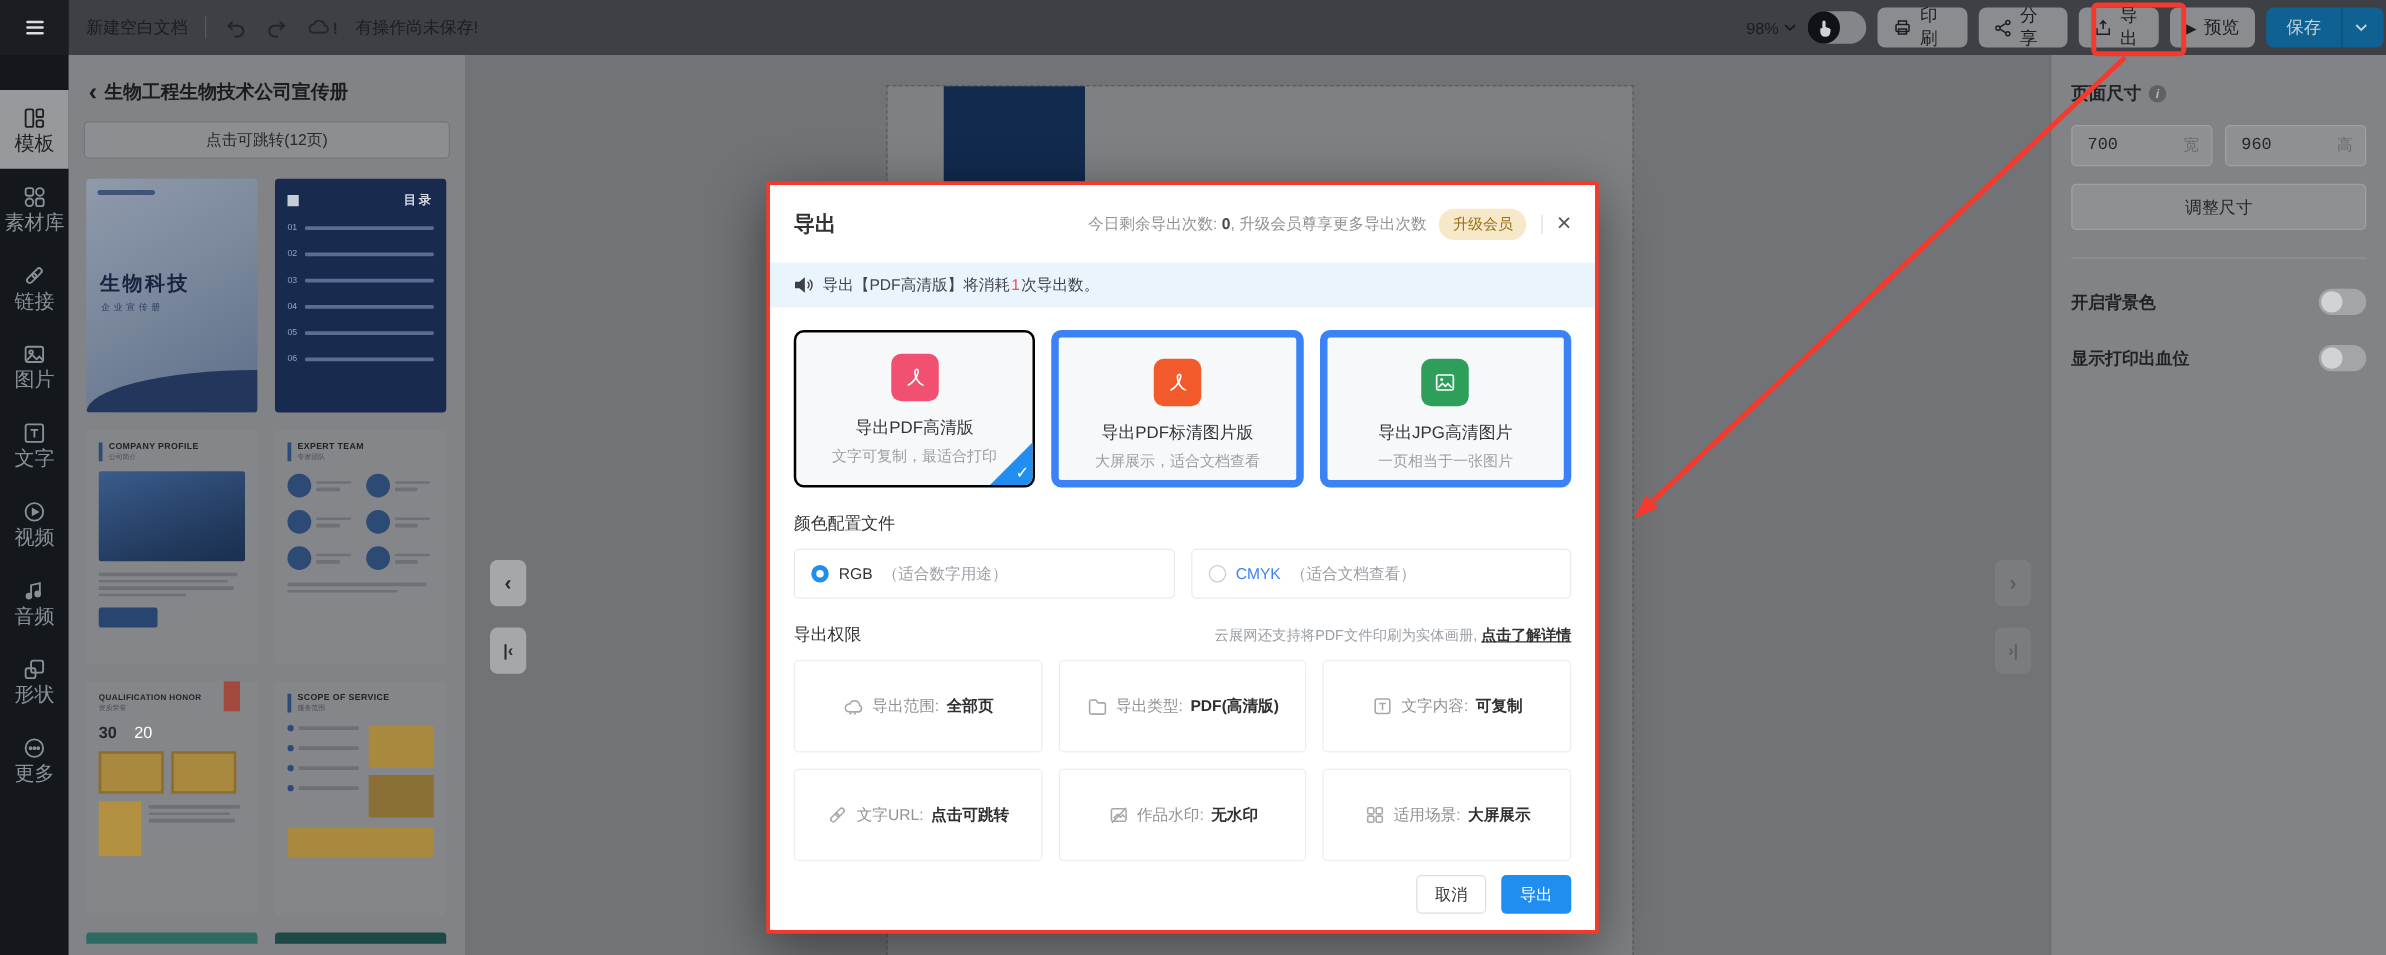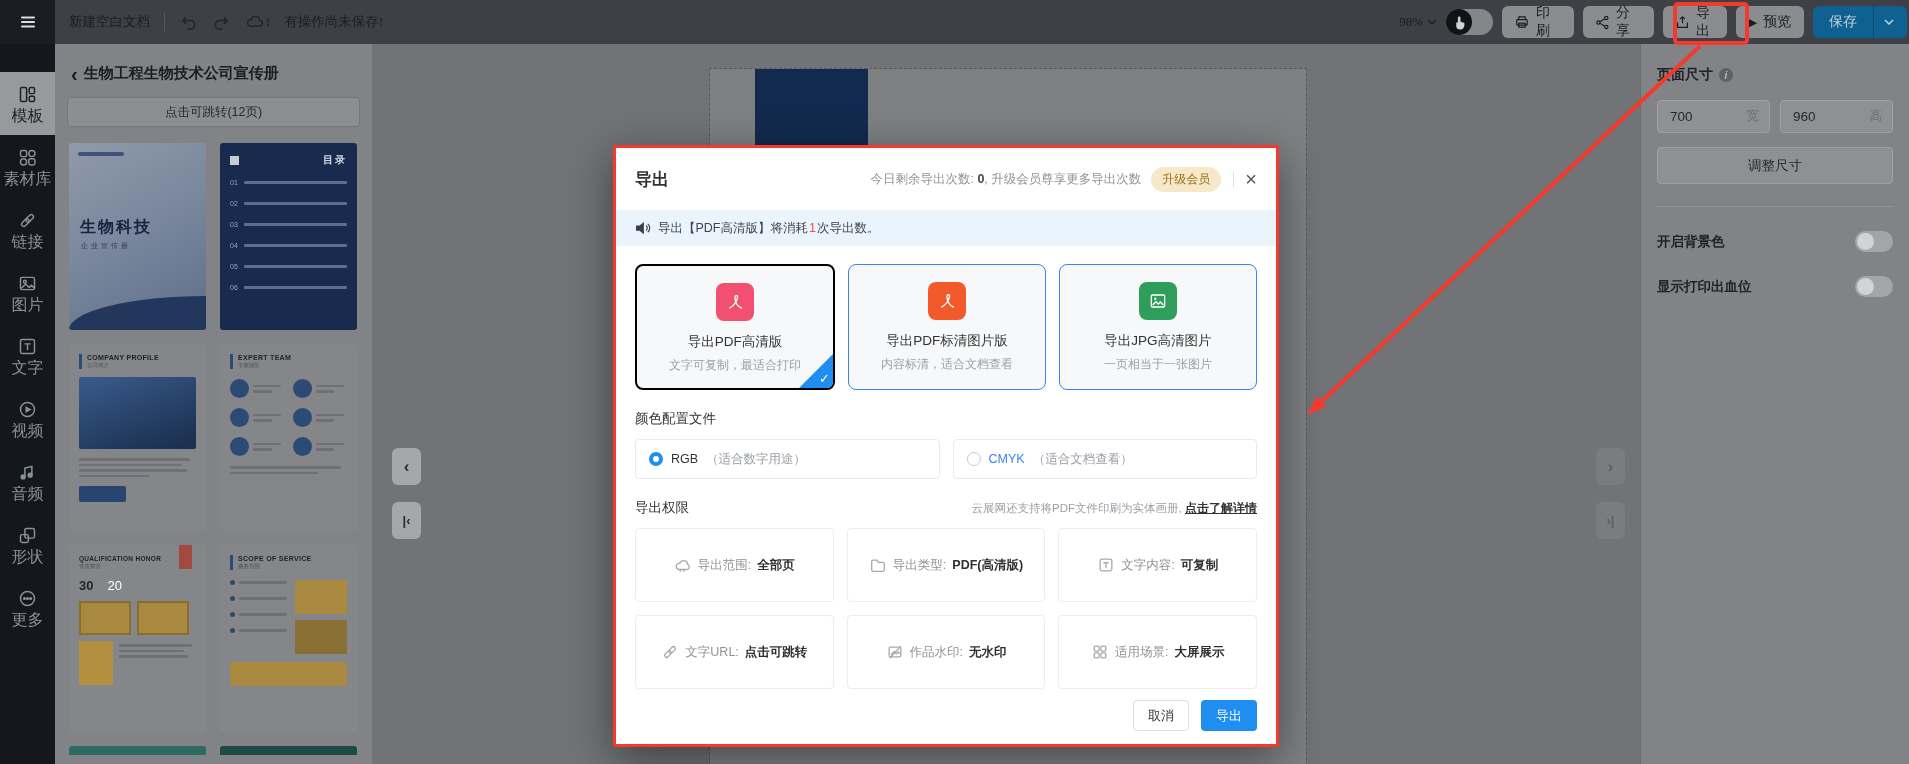--- a/index.html
+++ b/index.html
@@ -2,21 +2,21 @@
 <html><head>
 <meta charset="utf-8">
 <style>
   html,body{margin:0;padding:0;background:#555;}
   *{box-sizing:border-box;}
   #app{position:relative;width:1909px;height:764px;overflow:hidden;background:#717376;
        font-family:"Liberation Sans","DejaVu Sans",sans-serif;}
   svg{display:block;}
 
   
-  .topbar{position:absolute;left:0;top:0;width:1909px;height:44px;background:#3e4045;display:flex;align-items:center;z-index:10;font-family:Liberation Serif, serif;}
+  .topbar{position:absolute;left:0;top:0;width:1909px;height:44px;background:#3e4045;display:flex;align-items:center;z-index:10;}
   .tb-corner{width:55px;height:44px;background:#1a1d22;display:flex;align-items:center;justify-content:center;flex:0 0 auto;}
   .tb-left{display:flex;align-items:center;gap:14px;padding-left:14px;color:#1c1d20;}
   .tb-div{width:1px;height:18px;background:#56585c;}
   .tb-txt{font-size:13.5px;color:#1c1d20;white-space:nowrap;}
   .tb-iconbtn{color:#232528;display:flex;align-items:center;}
   .tb-right{position:absolute;right:2px;top:0;height:44px;display:flex;align-items:center;gap:9px;}
   .tb-zoom{display:flex;align-items:center;gap:4px;font-size:13px;color:#1c1d20;width:50px;justify-content:flex-end;}
   .tb-avatar{width:47px;height:26px;border-radius:13px;background:#85868a;display:flex;align-items:center;}
   .tb-avatar .circ{width:26px;height:26px;border-radius:50%;background:#101215;display:flex;align-items:center;justify-content:center;}
   .pill{height:32px;border-radius:6px;background:#8b8c8f;color:#1c1d20;display:flex;align-items:center;justify-content:center;gap:6px;font-size:14px;padding:0 12px;}
@@ -55,21 +55,21 @@
   .cv-btn.right{background:#7b7c7f;color:#5d5e62;}
 
   
   .rpanel{position:absolute;left:1640px;top:44px;width:269px;height:720px;background:#828386;border-left:1px solid #6b6c6f;
           z-index:5;padding:22px 16px 0 16px;color:#202226;}
   .rp-title{display:flex;align-items:center;gap:6px;font-size:14px;font-weight:bold;}
   .info-dot{width:14px;height:14px;border-radius:50%;background:#5f6165;color:#b9babd;font-size:10px;display:inline-flex;
             align-items:center;justify-content:center;font-style:italic;font-weight:bold;}
   .rp-inputs{display:flex;gap:10px;margin-top:16px;}
   .rp-input{width:113px;height:33px;background:#8f9093;border:1px solid #9ea0a3;border-radius:4px;display:flex;align-items:center;padding:0 10px;}
-  .rp-input input{flex:1;width:60px;border:none;background:transparent;font-size:13.5px;color:#26272a;outline:none;font-family:Liberation Sans, sans-serif;}
+  .rp-input input{flex:1;width:60px;border:none;background:transparent;font-size:13.5px;color:#26272a;outline:none;font-family:Liberation Mono, monospace;}
   .rp-input .unit{font-size:12.5px;color:#6b6c6f;}
   .rp-btn{margin-top:14px;height:37px;border:1px solid #9ea0a3;border-radius:4px;background:#8f9093;display:flex;align-items:center;
           justify-content:center;font-size:13.5px;color:#26272a;}
   .rp-div{height:1px;background:#939497;margin:22px 0 0 0;}
   .rp-row{display:flex;align-items:center;justify-content:space-between;margin-top:24px;font-size:13.5px;font-weight:bold;}
   .toggle{width:38px;height:21px;border-radius:11px;background:#a4a5a8;position:relative;}
   .toggle .knob{position:absolute;left:2px;top:2px;width:17px;height:17px;border-radius:50%;background:#d2d3d6;}
 
   
   .dialog{position:absolute;left:613px;top:145px;width:666px;height:602px;background:#fff;border:3px solid #f5392c;
@@ -78,21 +78,21 @@
   .dlg-title{font-size:17px;font-weight:bold;color:#333;}
   .dlg-right{margin-left:auto;display:flex;align-items:center;}
   .dlg-quota{font-size:12.5px;color:#8f9398;}
   .dlg-quota b{color:#45484d;font-weight:bold;}
   .badge{margin:0 10px;padding:4px 11px;border-radius:13px;background:#f6e8c8;color:#9a6e18;font-size:12px;white-space:nowrap;}
   .dlg-sep{width:1px;height:15px;background:#e0e0e0;margin:0 11px 0 2px;}
   .dlg-close{font-size:20px;color:#555;line-height:1;}
   .notice{height:36px;margin:0 -19px;background:#e9f4fd;display:flex;align-items:center;padding:0 19px;font-size:12.5px;color:#41454a;gap:7px;}
   .notice .num{color:#ff4a45;margin:0 1px;}
   .cards{display:flex;gap:13px;margin-top:18px;}
-  .card{flex:1;height:126px;background:#f7f8fa;border:1px solid #3b82f6;border-radius:8px;position:relative;
+  .card{flex:1;height:126px;background:#f7f8fa;border:6px solid #3b82f6;border-radius:8px;position:relative;
         display:flex;flex-direction:column;align-items:center;overflow:hidden;}
   .card.selected{border:2px solid #000000;}
   .card .cicon{width:38px;height:38px;border-radius:8px;margin-top:17px;display:flex;align-items:center;justify-content:center;}
   .card .ct{font-size:13.5px;color:#333;margin-top:12px;}
   .card .cd{font-size:12px;color:#9ba0a6;margin-top:6px;}
   .corner{position:absolute;right:-1px;bottom:-1px;width:0;height:0;border-left:36px solid transparent;border-bottom:36px solid #1f8ef0;}
   .corner-check{position:absolute;right:3px;bottom:2px;color:#fff;font-size:13px;font-weight:bold;}
   .sec-label{margin-top:20px;font-size:13.5px;color:#333;}
   .radios{display:flex;gap:13px;margin-top:11px;}
   .radio-box{flex:1;height:40px;border:1px solid #e9eaeb;border-radius:4px;display:flex;align-items:center;padding:0 13px;gap:8px;font-size:12.5px;}
@@ -543,21 +543,21 @@
         <div class="corner"></div>
         <div class="corner-check">✓</div>
       </div>
       <div class="card">
         <div class="cicon" style="background:#f25a2b;">
           <svg width="24" height="24" viewBox="0 0 36 36">
               <path d="M10 27 C 14.5 25, 20.5 18.5, 21.8 11.5 C 22.6 7.3, 17.8 7.2, 17.9 11.8 C 18 18.5, 22.5 25.5, 27.5 27" stroke="#fff" fill="none" stroke-width="2" stroke-linecap="round"></path>
             </svg>
         </div>
         <div class="ct">导出PDF标清图片版</div>
-        <div class="cd">内容标清，适合文档查看</div>
+        <div class="cd">大屏展示，适合文档查看</div>
       </div>
       <div class="card">
         <div class="cicon" style="background:#2e9e5b;">
           <svg width="24" height="24" viewBox="0 0 36 36">
               <rect x="8" y="9" width="20" height="18" rx="2" fill="none" stroke="#fff" stroke-width="2"></rect>
               <circle cx="14" cy="14.5" r="1.8" fill="#fff"></circle>
               <path d="M10 24 l5-5 3.5 3.5 3-3 4.5 4.5" stroke="#fff" fill="none" stroke-width="2"></path>
             </svg>
         </div>
         <div class="ct">导出JPG高清图片</div>

